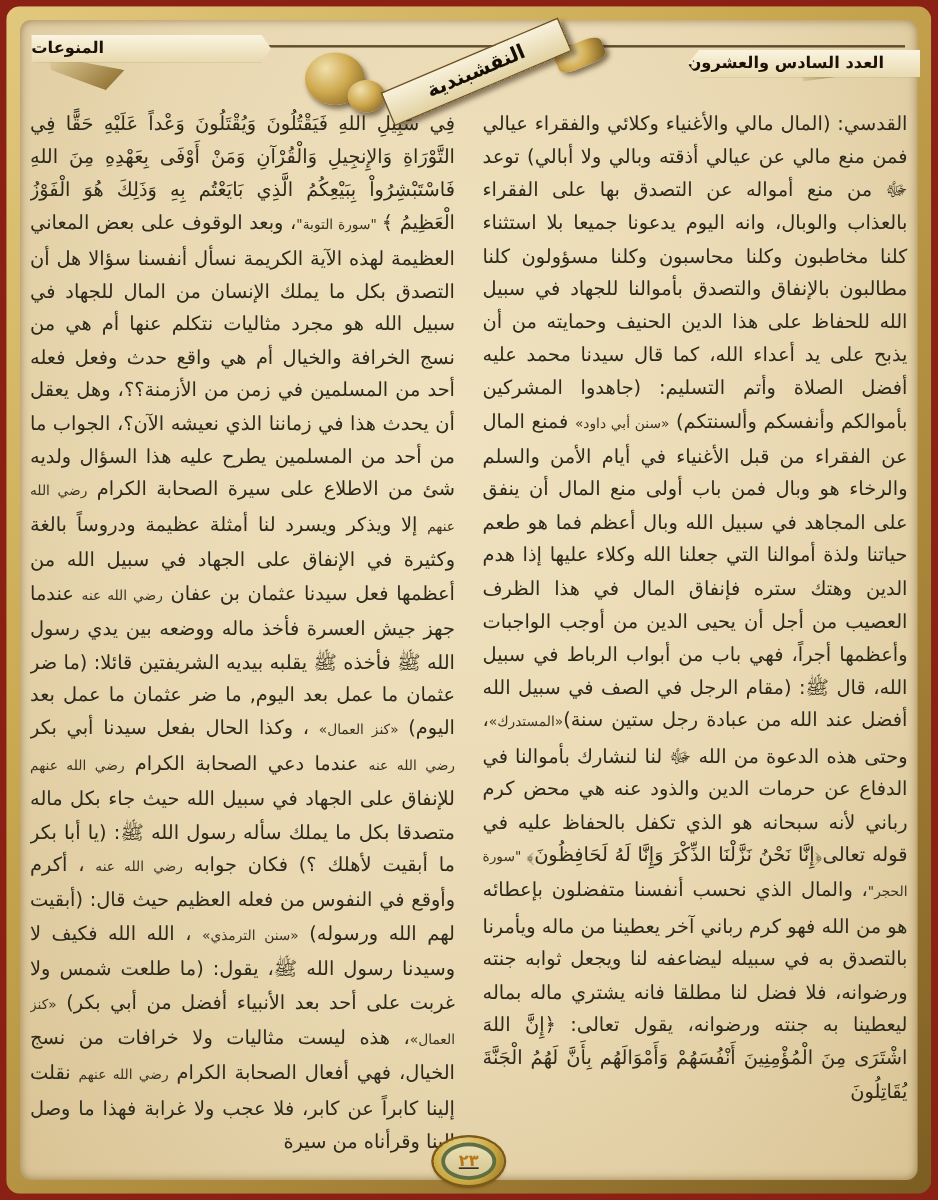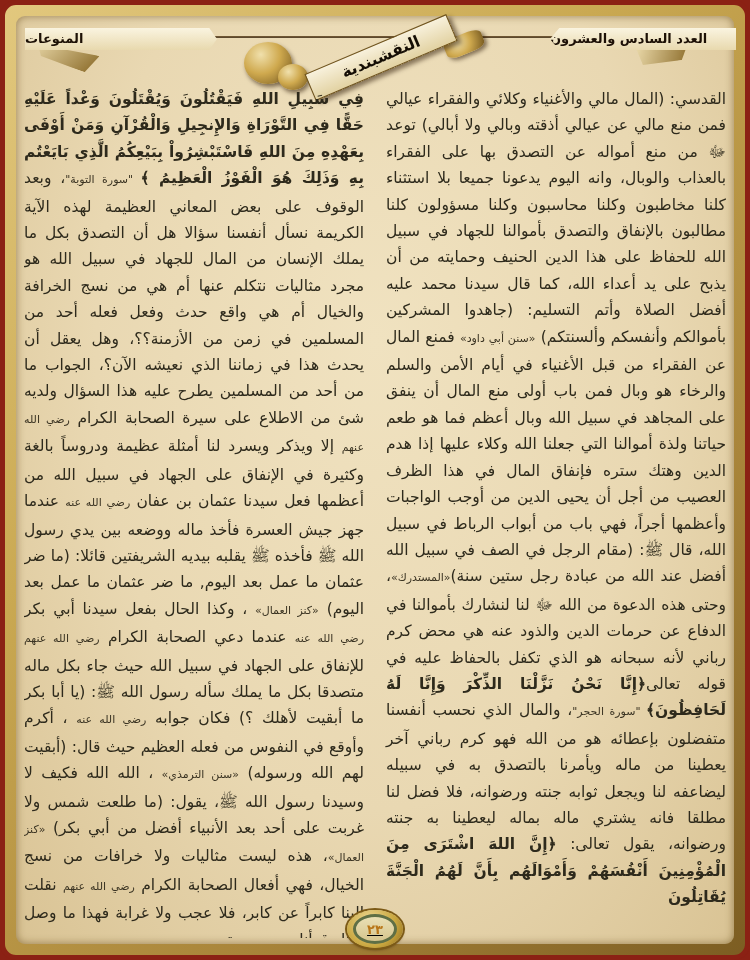--- a/index.html
+++ b/index.html
@@ -24,21 +24,21 @@
   
   .header{position:absolute;top:0;left:0;right:0;height:88px;}
   .rule-line{position:absolute;top:20px;left:10px;right:10px;height:2px;
     background:linear-gradient(#5a3c16,#2e1d08);opacity:.8;}
   .ribbon{
     position:absolute;height:22px;line-height:22px;text-align:left;
     background:linear-gradient(#faf4e0,#e8d9ae);
     color:#1d1106;font-weight:bold;font-size:13px;
     filter:drop-shadow(3px 4px 2px rgba(30,15,0,.55));
   }
-  .ribbon-right{top:12px;right:-2px;width:186px;
+  .ribbon-right{top:24px;right:-2px;width:186px;
     clip-path:polygon(5% 0,100% 0,100% 100%,5% 100%,0 50%);}
   .ribbon-left{top:12px;left:9px;width:192px;
     clip-path:polygon(0 0,96% 0,100% 50%,96% 100%,0 100%);}
   .tail{position:absolute;background:linear-gradient(120deg,#e9d8a8,#8a6a28);}
   .tail-left{left:20px;top:30px;width:62px;height:20px;transform:rotate(18deg);
     clip-path:polygon(0 40%,100% 0,85% 100%,10% 90%);}
   .tail-right{right:44px;top:26px;width:52px;height:22px;transform:rotate(-14deg);
     clip-path:polygon(0 0,100% 30%,80% 100%,5% 80%);
     filter:drop-shadow(2px 3px 2px rgba(30,15,0,.5));}
   .scroll-curl{position:absolute;border-radius:50%;
@@ -61,21 +61,21 @@
     position:absolute;top:70px;bottom:6px;left:8px;right:8px;
     display:flex;gap:22px;direction:rtl;overflow:hidden;
   }
   .col{
     flex:1;min-width:0;
     text-align:justify;
     font-size:15.5px;line-height:26.4px;
     color:#2e2a1c;
   }
   .seg-normal{}
-  .seg-bold{font-weight:bold;}
+  .seg-bold{font-weight:normal;}
   .seg-small{font-size:11px;color:#3a3322;}
   
   .medallion{
     position:absolute;left:347px;top:910px;width:56px;height:38px;
     border-radius:50%;
     background:radial-gradient(circle at 40% 30%,#edd793 0%,#c9a73f 60%,#8f6a1d 100%);
     box-shadow:0 0 0 2px #7c5a16,0 2px 3px rgba(50,25,0,.6);
     display:flex;align-items:center;justify-content:center;
     z-index:5;
     text-decoration:underline;

